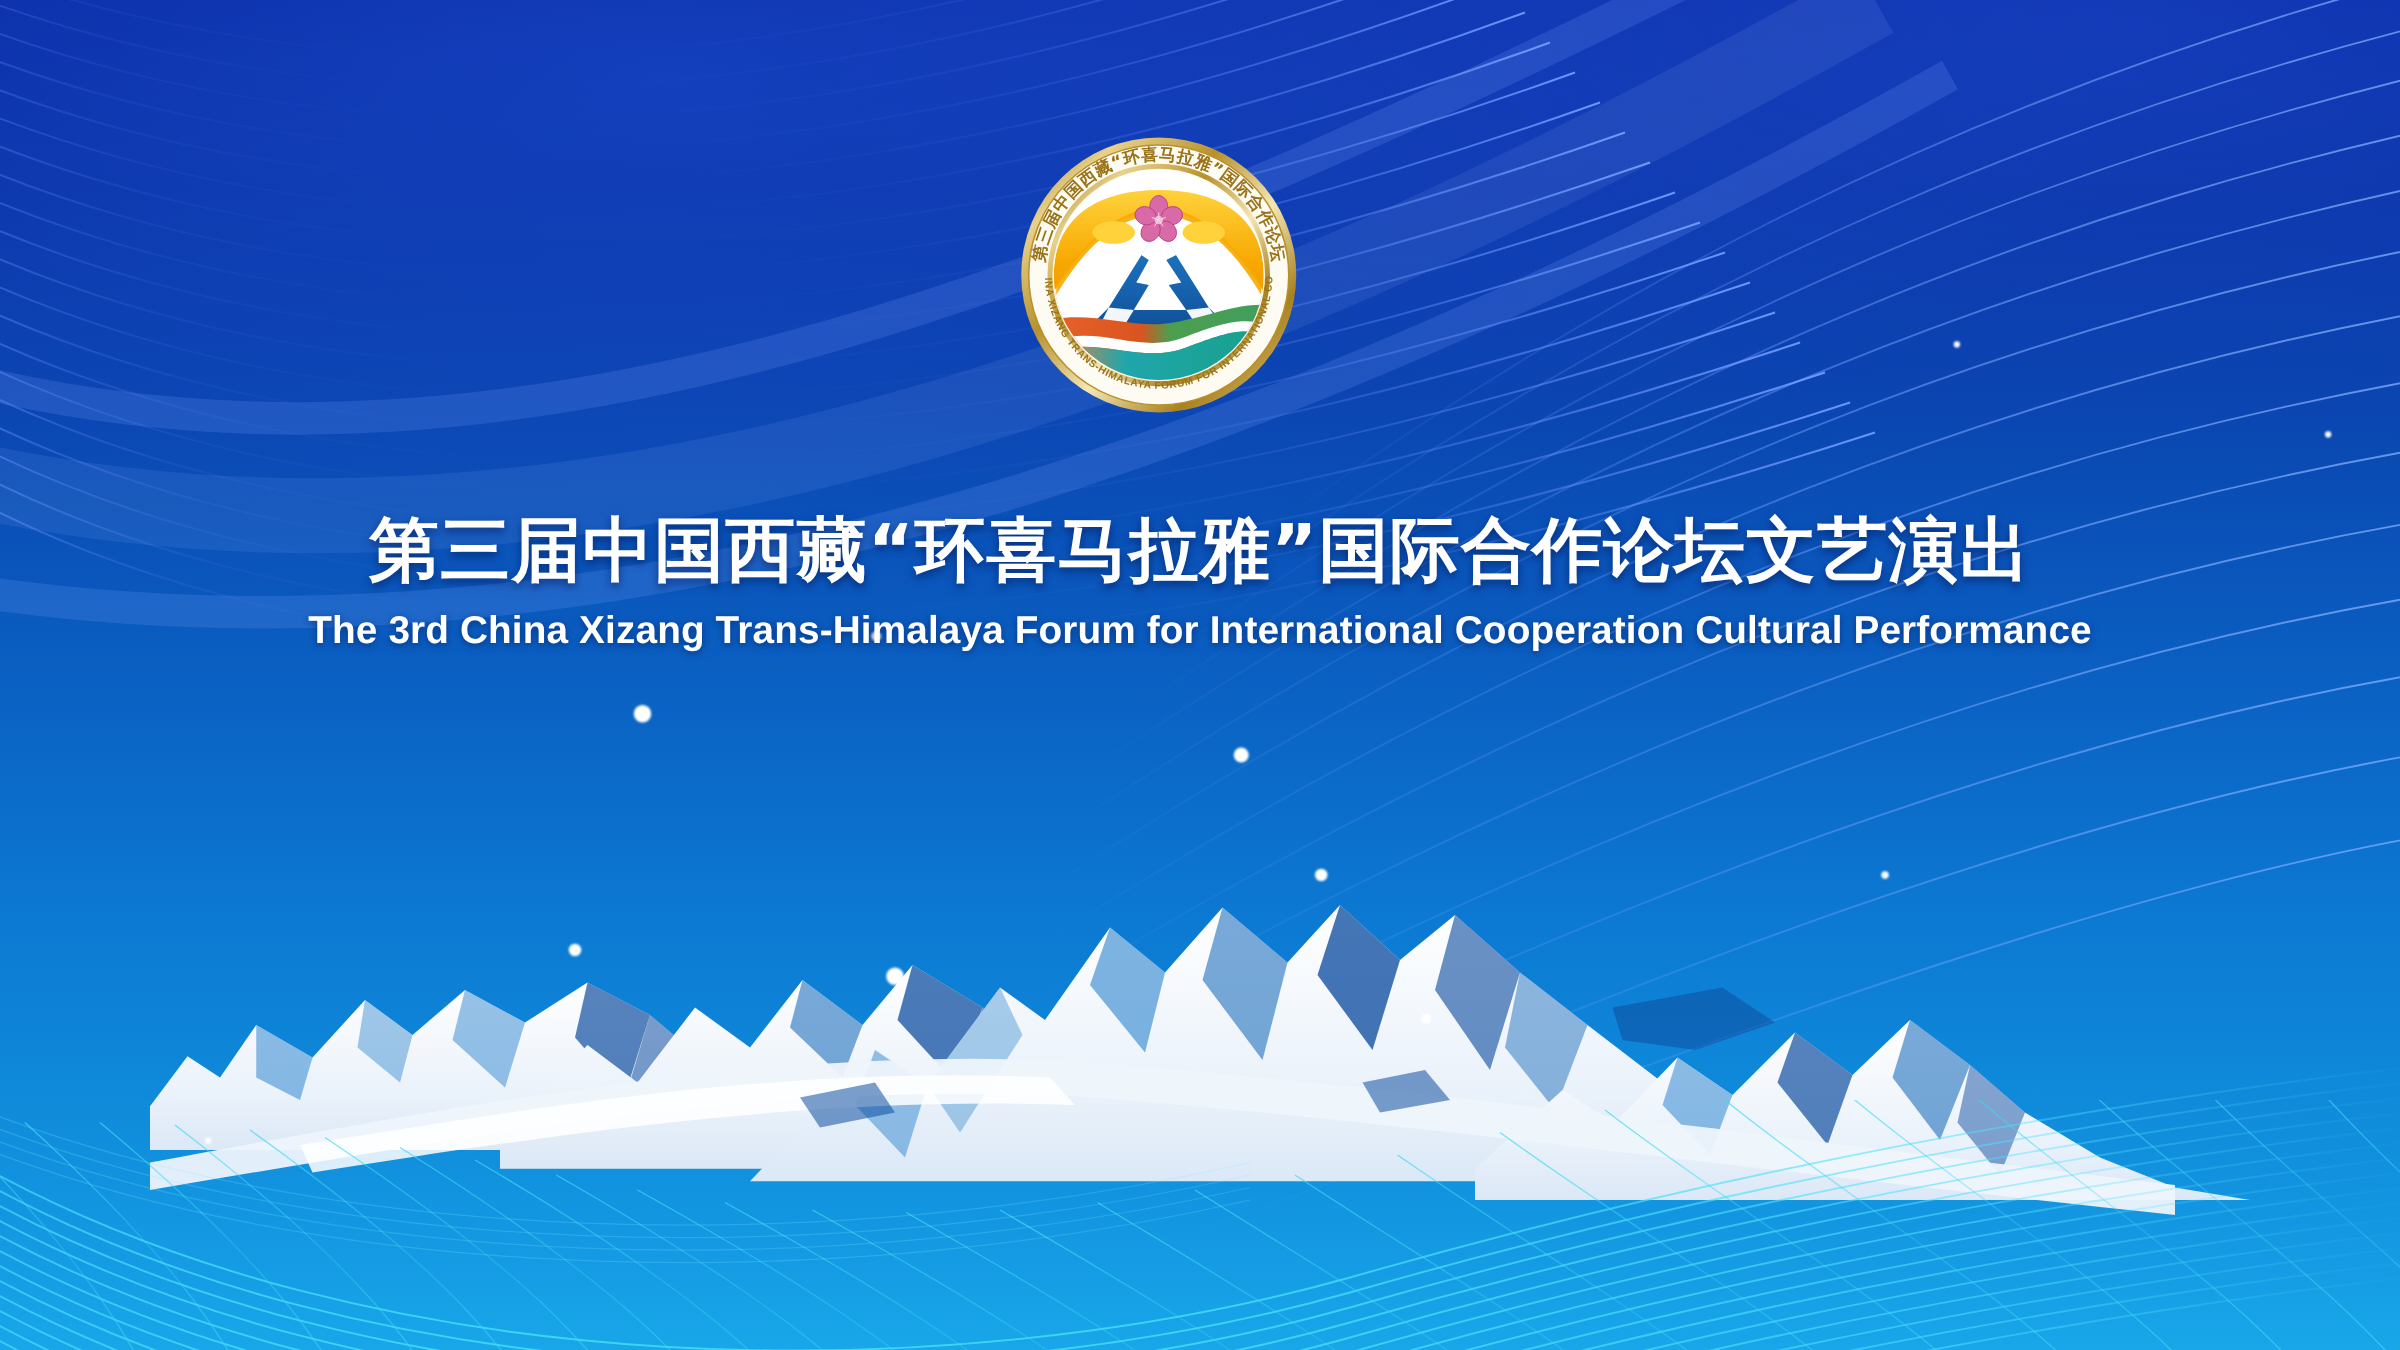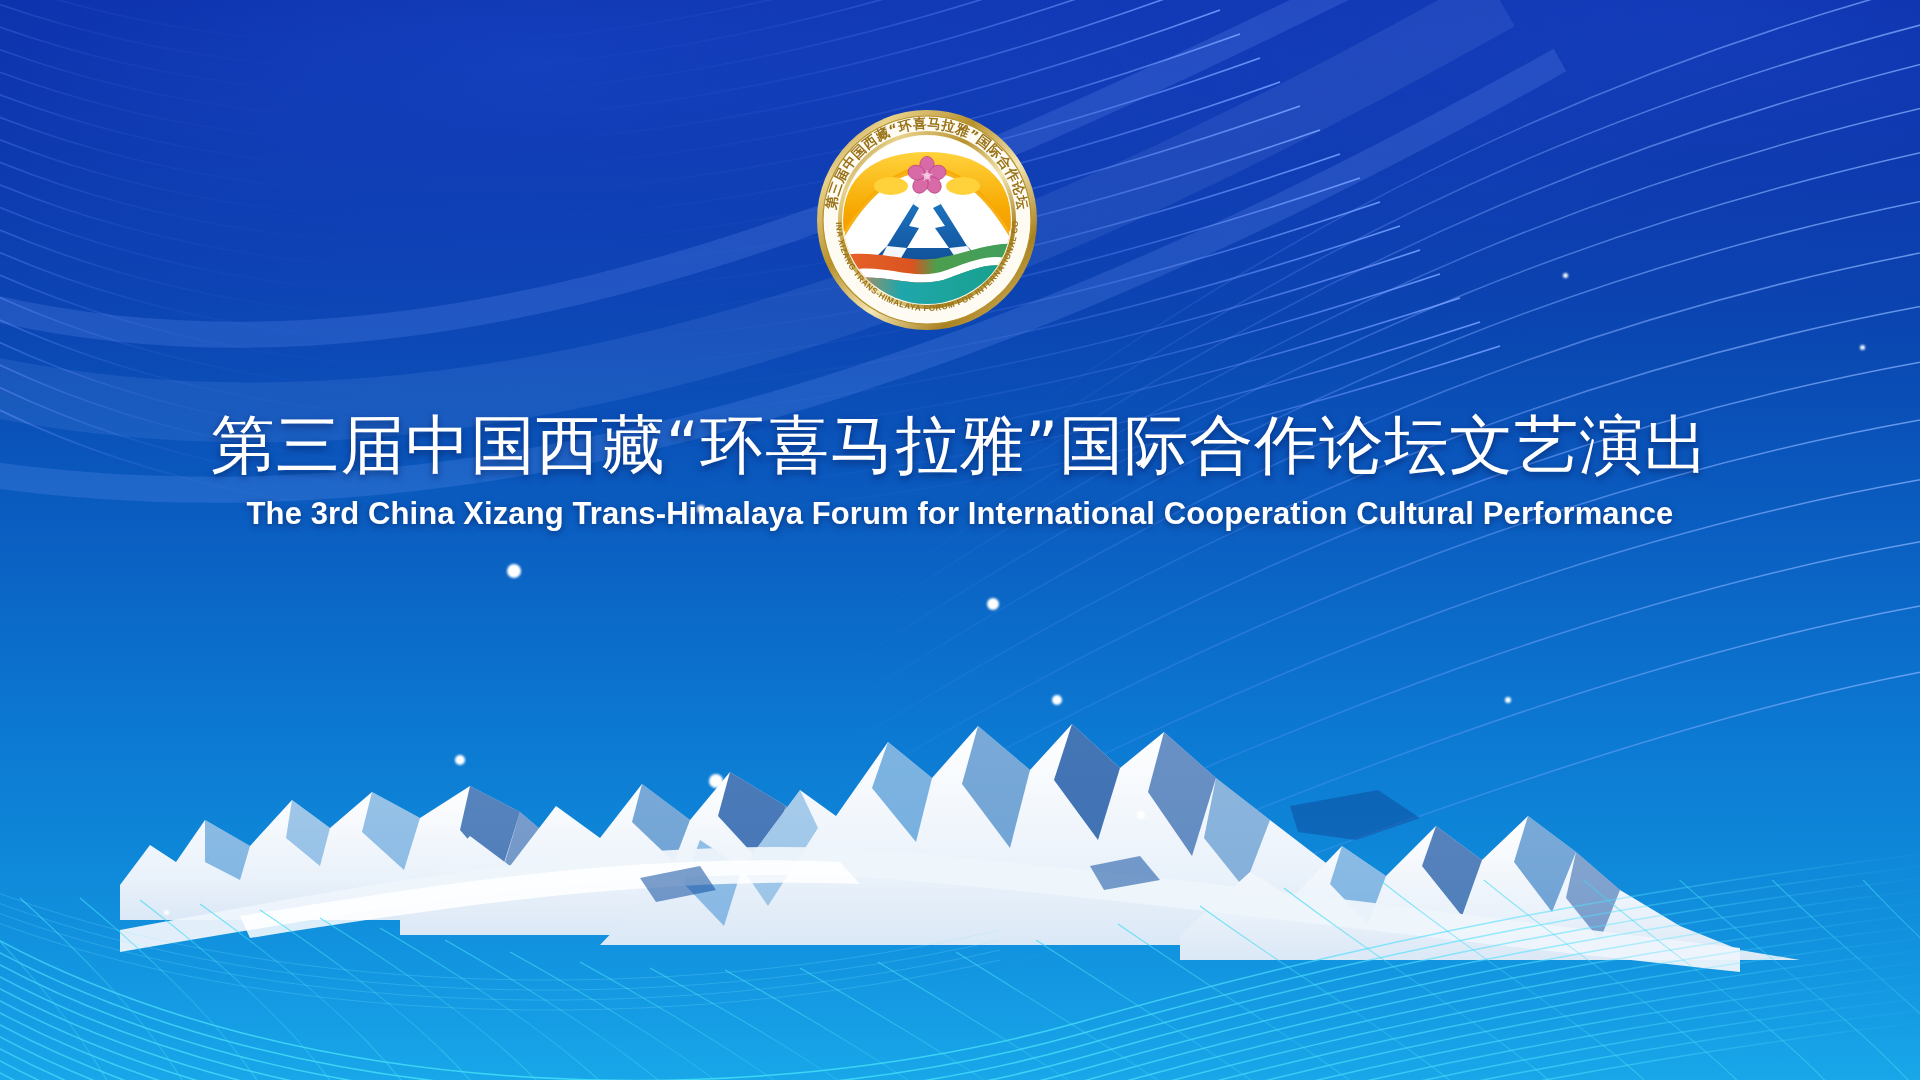--- a/index.html
+++ b/index.html
@@ -45,22 +45,22 @@
 
   
   #title-block {
     position:absolute;
     left:0; top:408px;
     width:1920px;
     text-align:center;
   }
   #title-cn {
     font-family:"DejaVu Sans", "Liberation Sans", sans-serif;
-    font-size:64px;
-    font-weight:normal;
+    font-size:56px;
+    font-weight:bold;
     color:#ffffff;
     letter-spacing:1px;
     line-height:1.18;
     text-shadow:0 3px 7px rgba(0,16,70,.55);
     white-space:nowrap;
   }
   #title-en {
     margin-top:12px;
     font-family:"Liberation Sans", sans-serif;
     font-size:31px;

